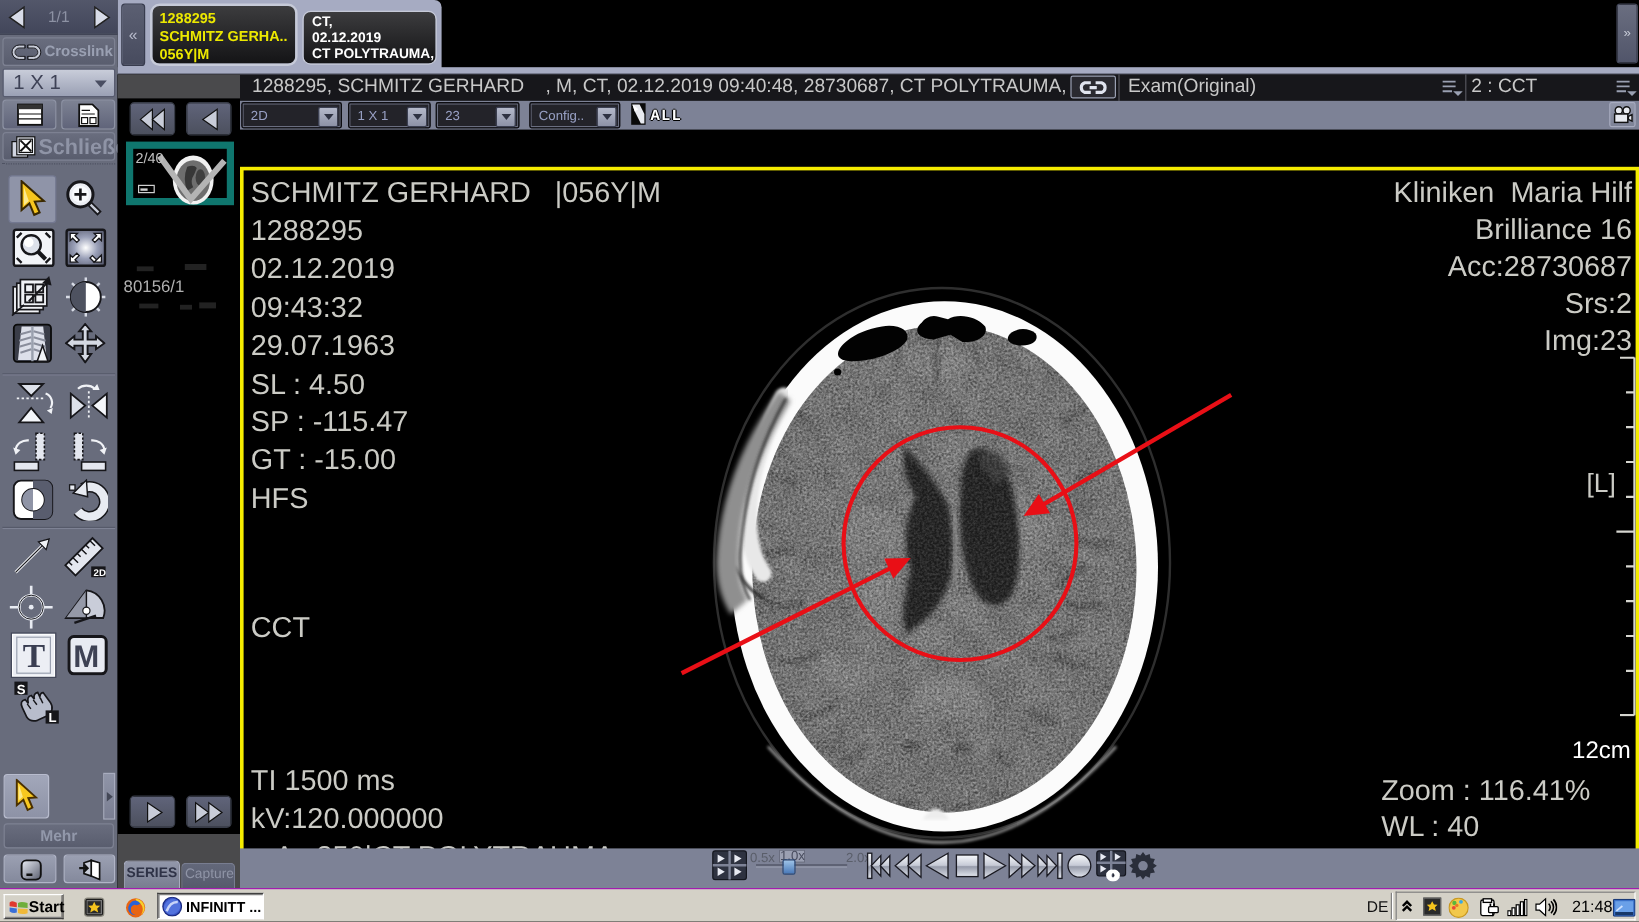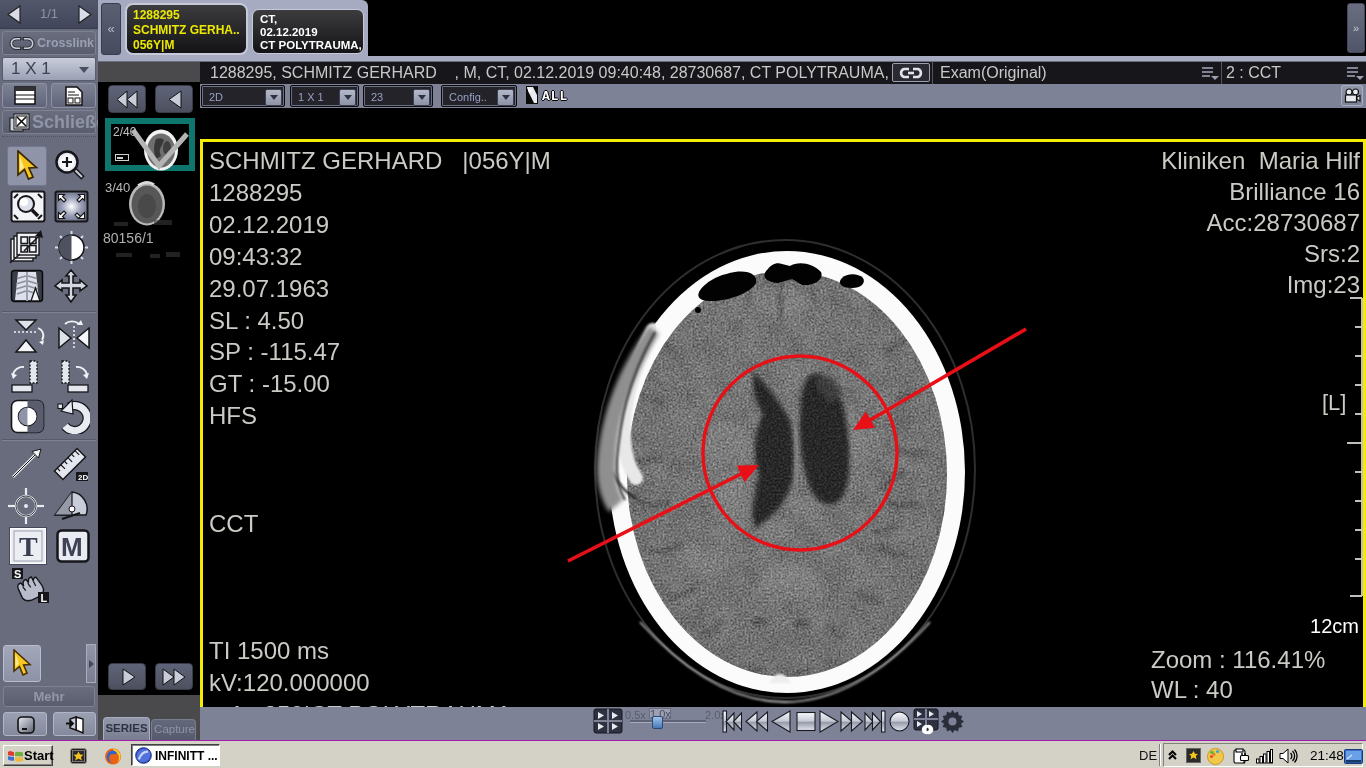--- a/index.html
+++ b/index.html
@@ -323,29 +323,20 @@
         <path d="M45 15 q6 -2 8 1 l-2 5 q-4 6 -1 11 l-5 3 q-4 -10 0 -20z" fill="#2e2e2e" opacity="0.85"></path>
         <ellipse cx="56" cy="24" rx="4" ry="7" fill="#333" opacity="0.8"></ellipse>
         <path d="M22 6 L48 42 L76 10" stroke="#b4b4b4" stroke-width="5" fill="none"></path>
       </svg>
       <div class="abs" style="left:2px; top:1px; color:#c0c0c0; font-size:12px;">2/40</div>
       <div class="abs" style="left:4px; bottom:4px; width:14px; height:7px; border:1px solid #d0d0d0;">
           <div class="abs" style="left:1px; top:1.5px; width:6px; height:2.5px; background:#d0d0d0;"></div>
         </div>
     </div>
 
-    <div class="abs" style="left:7px; top:114px; width:90px; height:53px;">
-      <svg class="abs" style="left:0; top:0;" width="90" height="53" viewBox="0 0 90 53">
-        <ellipse cx="42" cy="28" rx="18" ry="21.5" fill="#b8b8b8"></ellipse>
-        <ellipse cx="42" cy="28.5" rx="15.5" ry="19" fill="#575757"></ellipse>
-        <ellipse cx="42" cy="30" rx="9" ry="12" fill="#494949"></ellipse>
-        <path d="M33 9.5 q9 -6 16 -1" stroke="#dcdcdc" stroke-width="2.6" fill="none"></path>
-      </svg>
-      <div class="abs" style="left:0; top:4px; color:#b8b8b8; font-size:13px;">3/40</div>
-    </div>
 
     <div class="abs" style="left:5px; top:168px; color:#b0b0b0; font-size:14px;">80156/1</div>
     <svg class="abs" style="left:8px; top:155px;" width="90" height="50" viewBox="0 0 90 50" opacity="0.55">
       <g fill="#3e3e3e">
           <rect x="8" y="5" width="14" height="4"></rect>
           <rect x="48" y="3" width="18" height="5"></rect>
           <rect x="10" y="36" width="16" height="4"></rect>
           <rect x="44" y="37" width="10" height="4"></rect>
           <rect x="60" y="35" width="14" height="5"></rect>
         </g>

